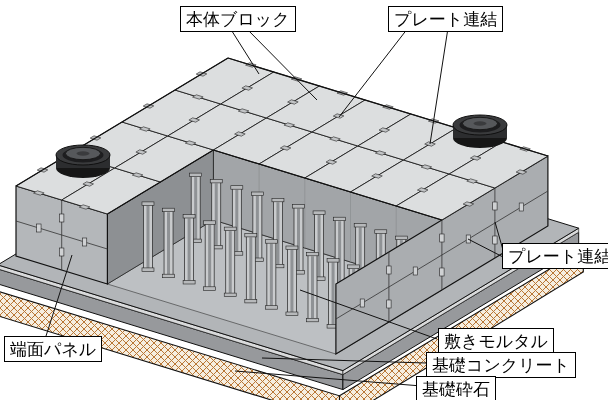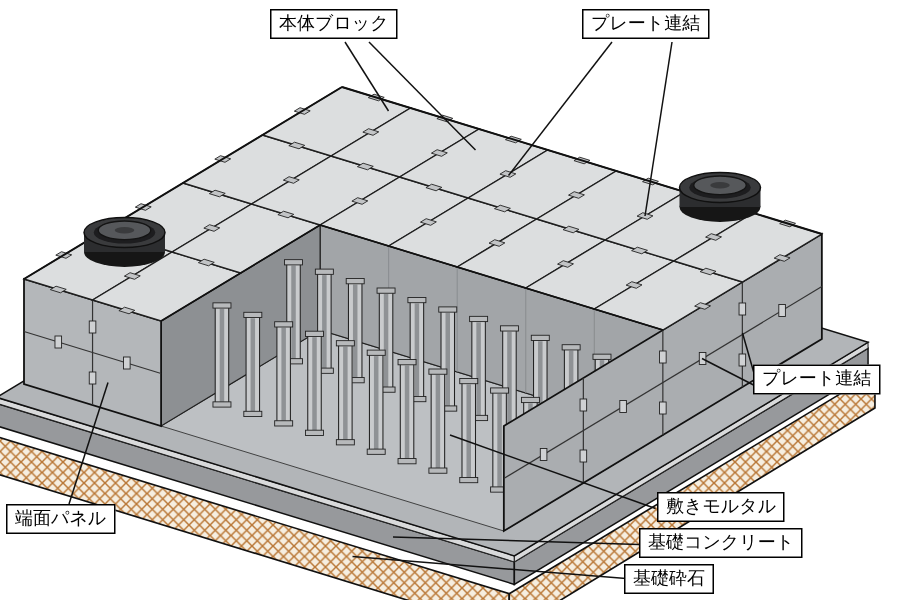--- a/index.html
+++ b/index.html
@@ -1,20 +1,20 @@
 <!DOCTYPE html>
 <html><head>
 <meta charset="utf-8">
 <style>
   html,body{margin:0;padding:0;background:#fff;}
   #stage{position:relative;width:608px;height:400px;background:#fff;overflow:hidden;
          font-family:"DejaVu Sans","Liberation Sans",sans-serif;}
   #scene{position:absolute;left:0;top:0;}
   .callout{position:absolute;background:#fff;border:1px solid #000;color:#000;
-           font-size:12px;line-height:1.3;padding:1px 5px;white-space:nowrap;z-index:5;}
+           font-size:17px;line-height:1.3;padding:1px 5px;white-space:nowrap;z-index:5;}
 </style>
 </head>
 <body>
 
 <div id="stage">
   <svg id="scene" width="608" height="400" viewBox="0 0 608 400">
     <defs>
       <pattern id="hatch" width="7" height="7" patternUnits="userSpaceOnUse">
         <rect width="7" height="7" fill="#f6eee0"></rect>
         <path d="M0,7 L7,0 M0,0 L7,7" stroke="#b97736" stroke-width="1"></path>

